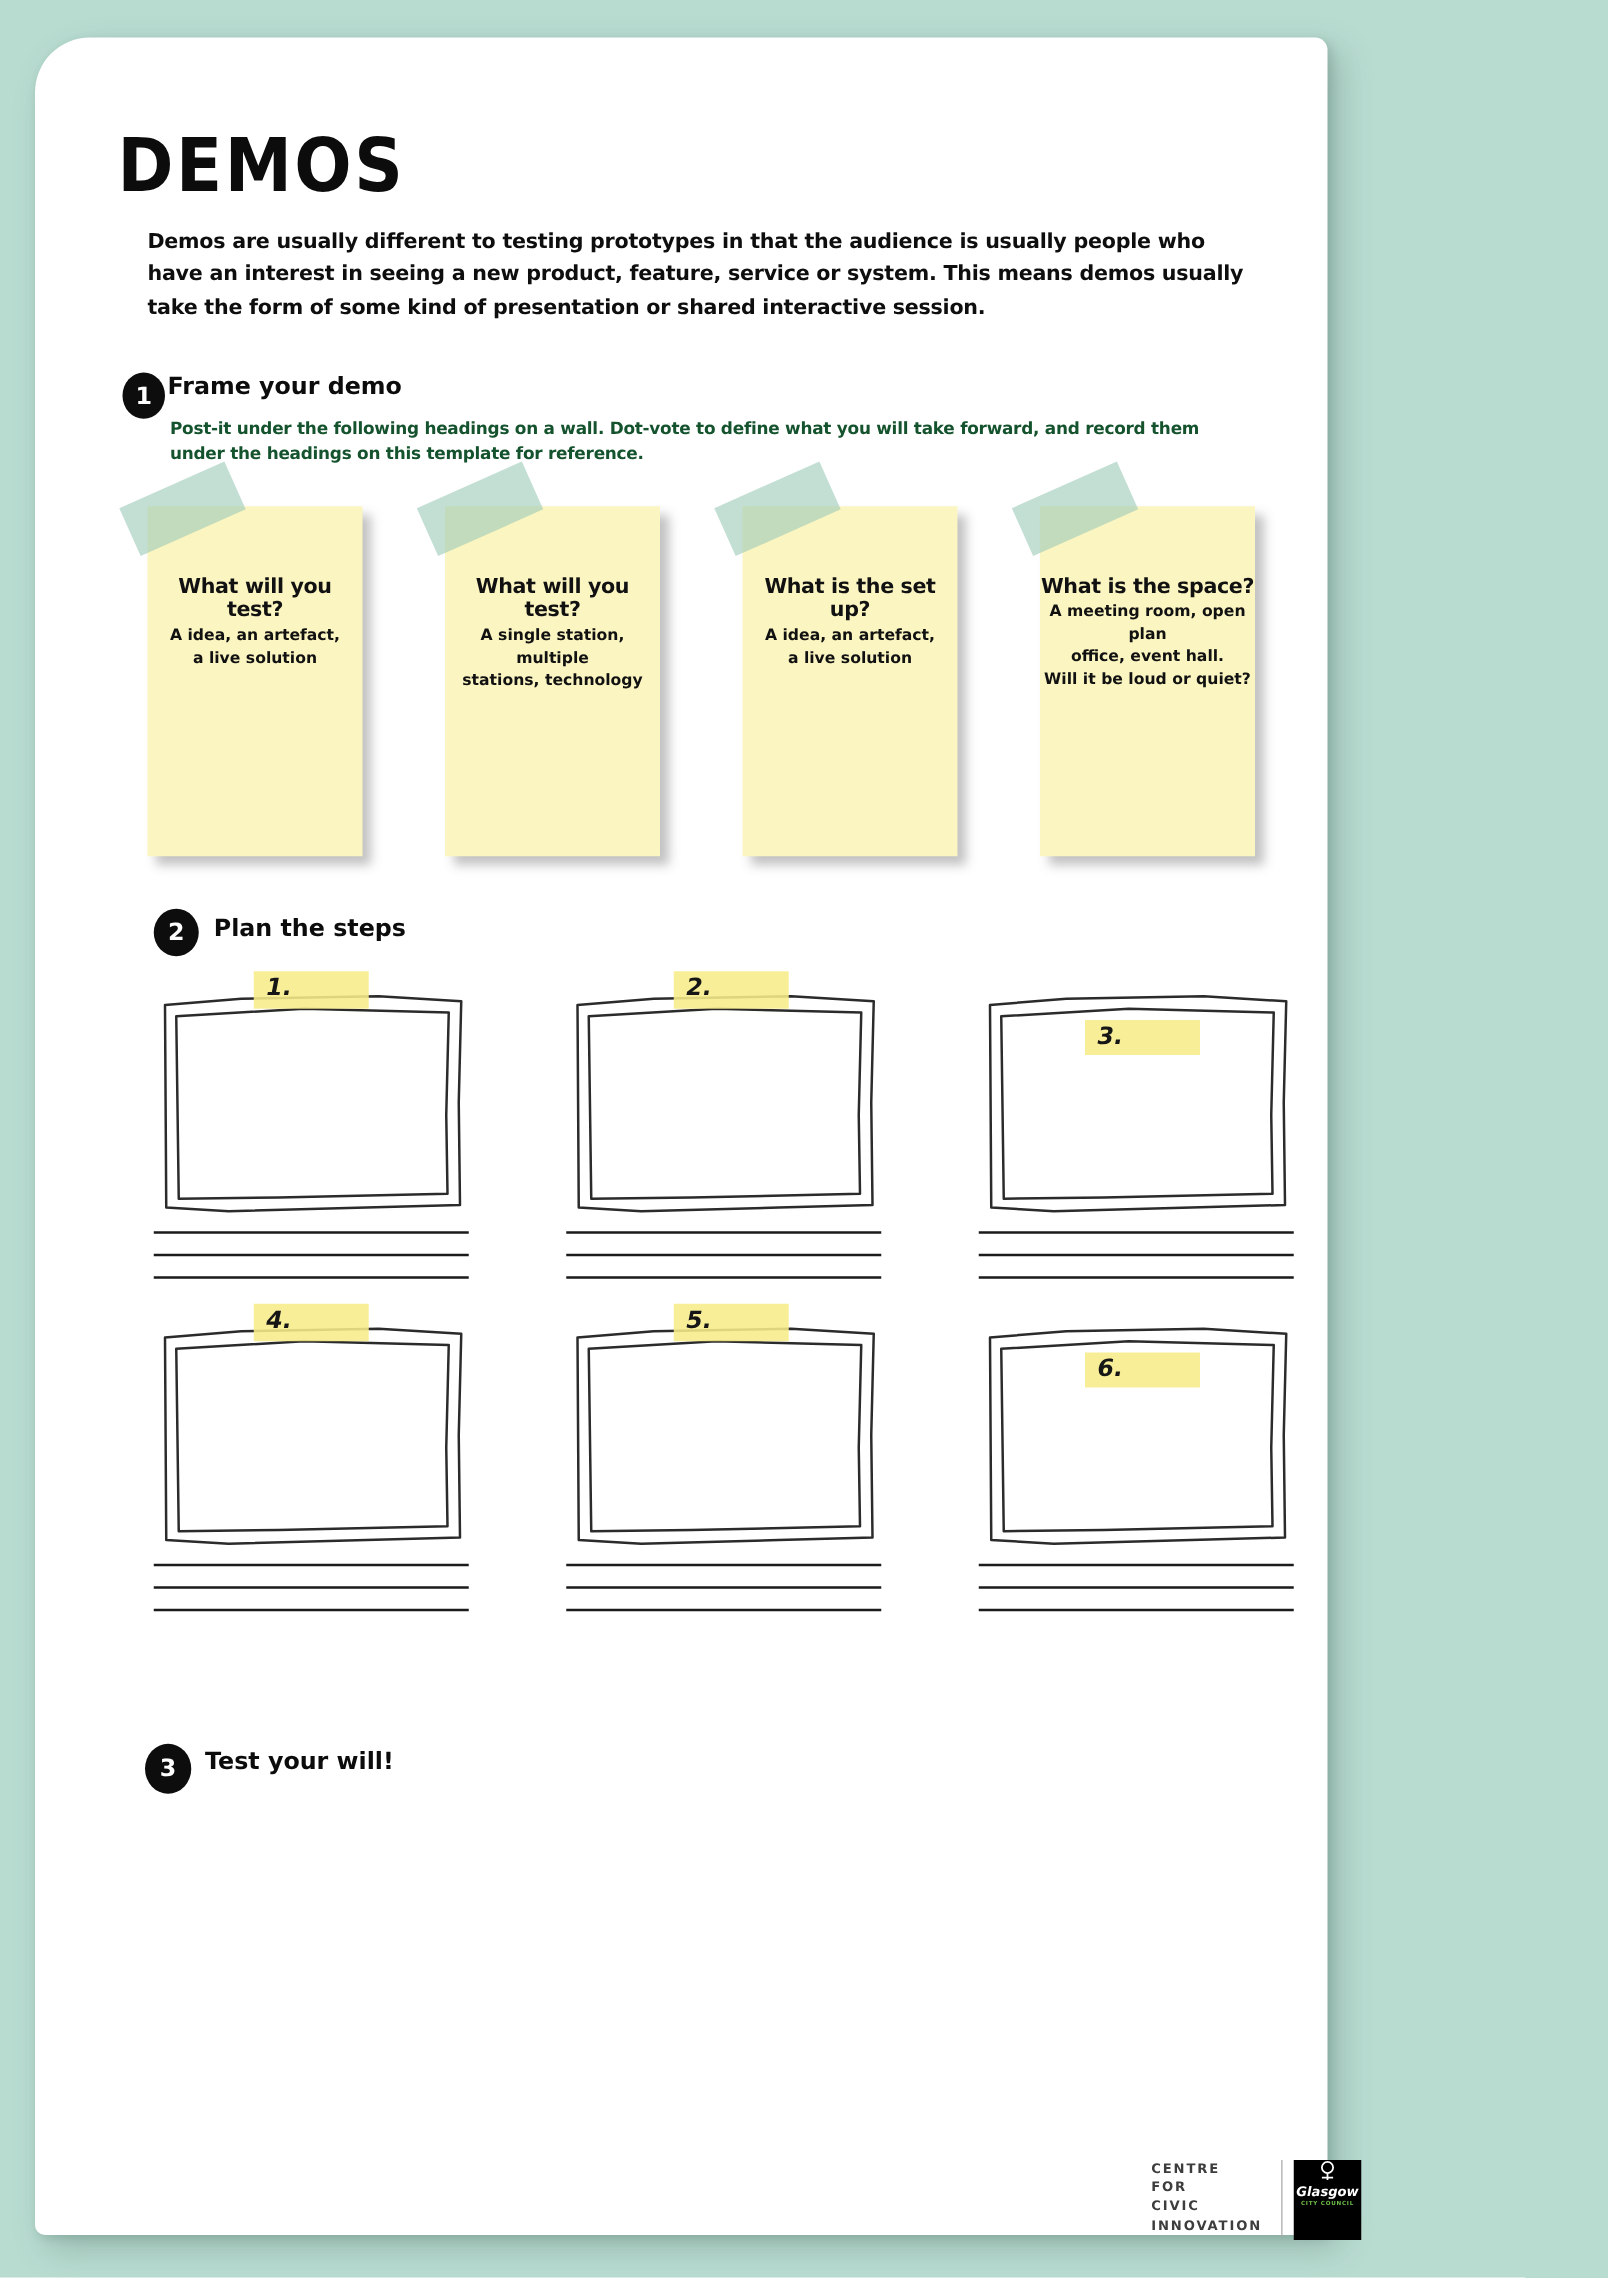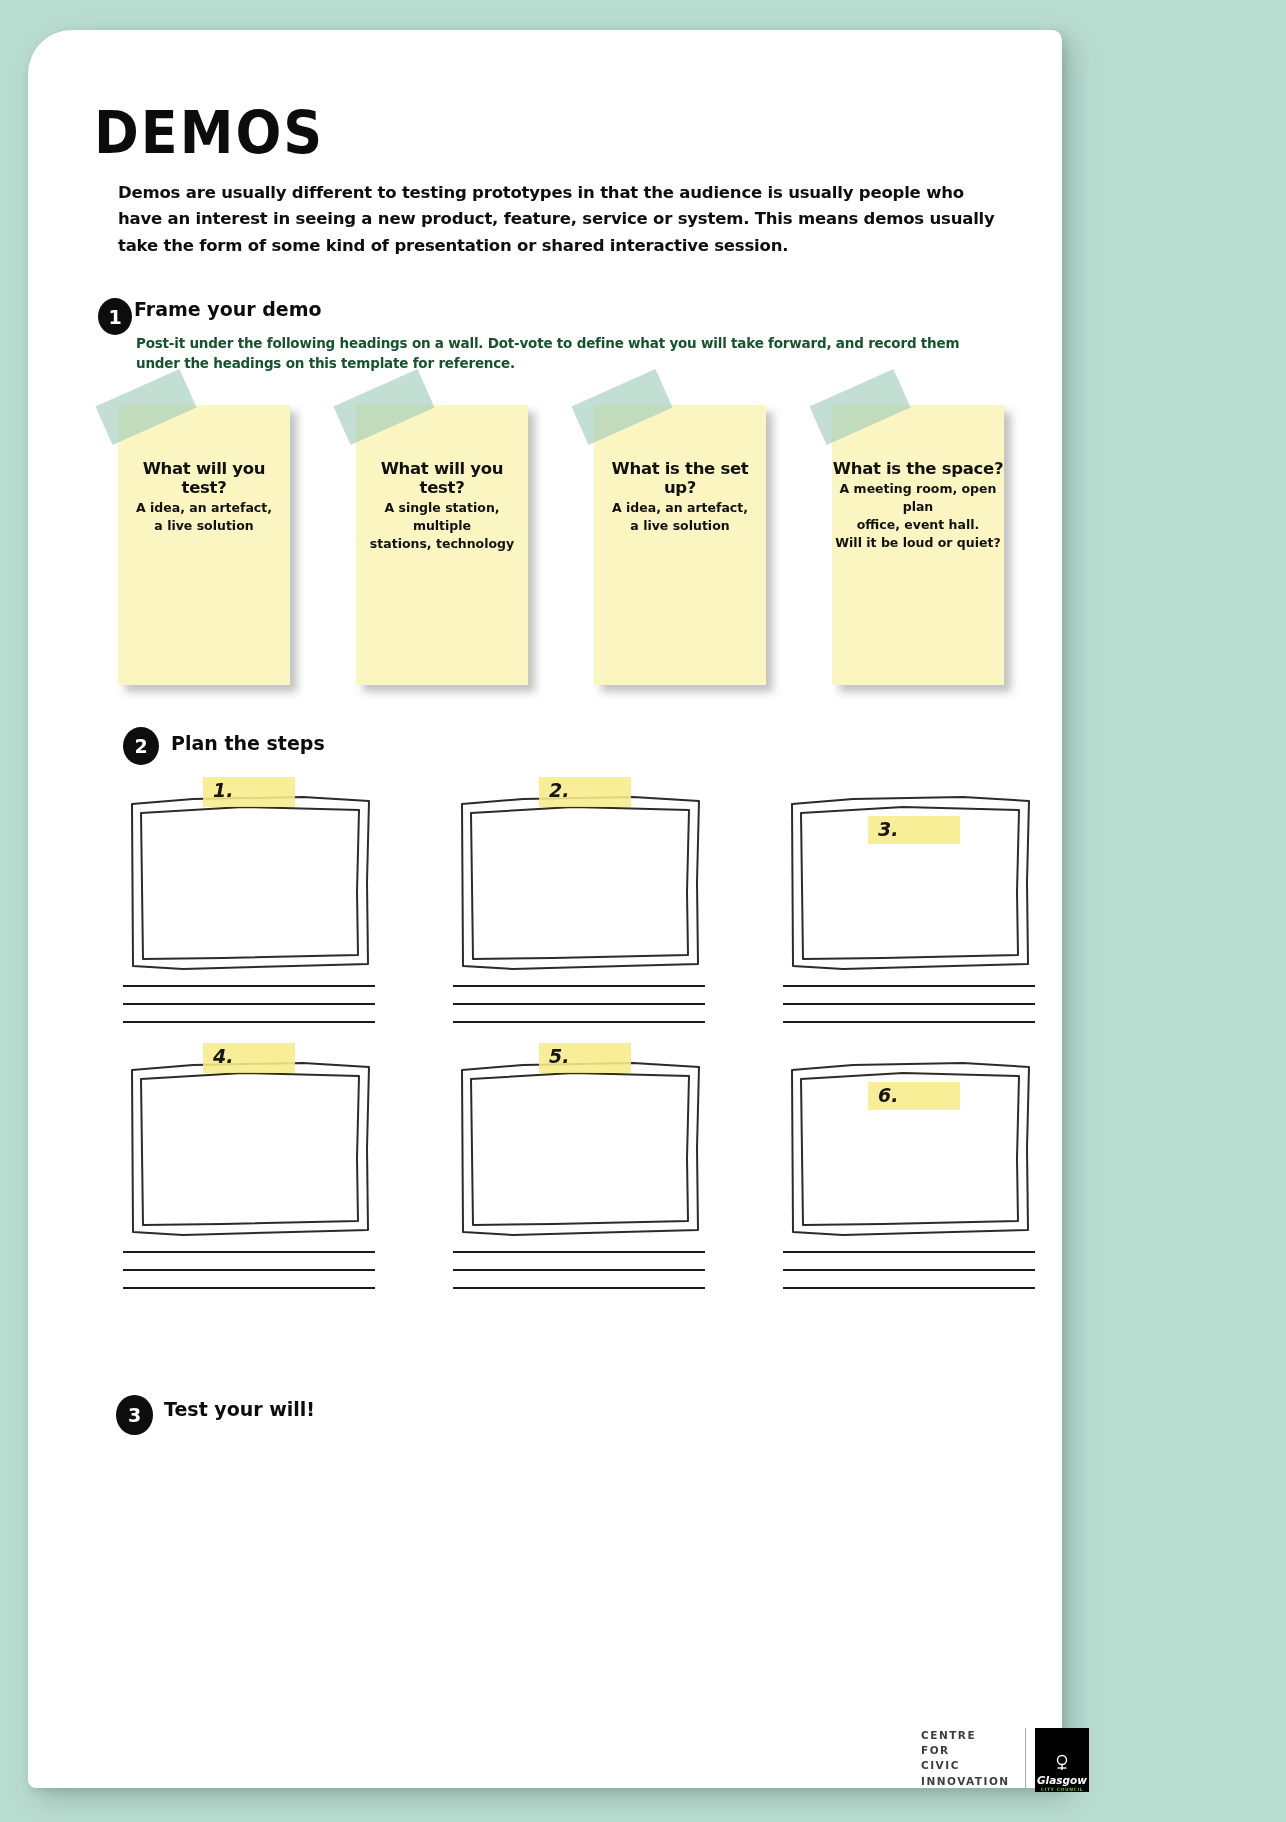--- a/index.html
+++ b/index.html
@@ -69,21 +69,21 @@
   
   .footer { position:absolute; left:893px; top:1698px; display:flex; align-items:flex-start; }
   .org-name {
     font-size:10.5px; font-weight:700; letter-spacing:1.5px;
     line-height:1.45; color:#3d3d3d; width:100px;
   }
   .org-name span { display:block; }
   .footer-divider { width:1px; height:62px; background:#a9a9a9; margin:0 9px 0 4px; }
   .glasgow-logo {
     width:54px; height:64px; background:#000;
-    display:flex; flex-direction:column; align-items:center; justify-content:flex-end;
+    display:flex; flex-direction:column; align-items:center; justify-content:flex-start;
   }
   .glasgow-logo .crest { height:20px; }
   .glasgow-word { color:#fff; font-weight:700; font-style:italic; font-size:10.5px; line-height:1.2; }
   .glasgow-sub  { color:#6fbf4a; font-weight:700; font-size:4.5px; letter-spacing:.6px; }
 </style>
 </head>
 <body>
 
 <div class="canvas">
   <div class="page">

